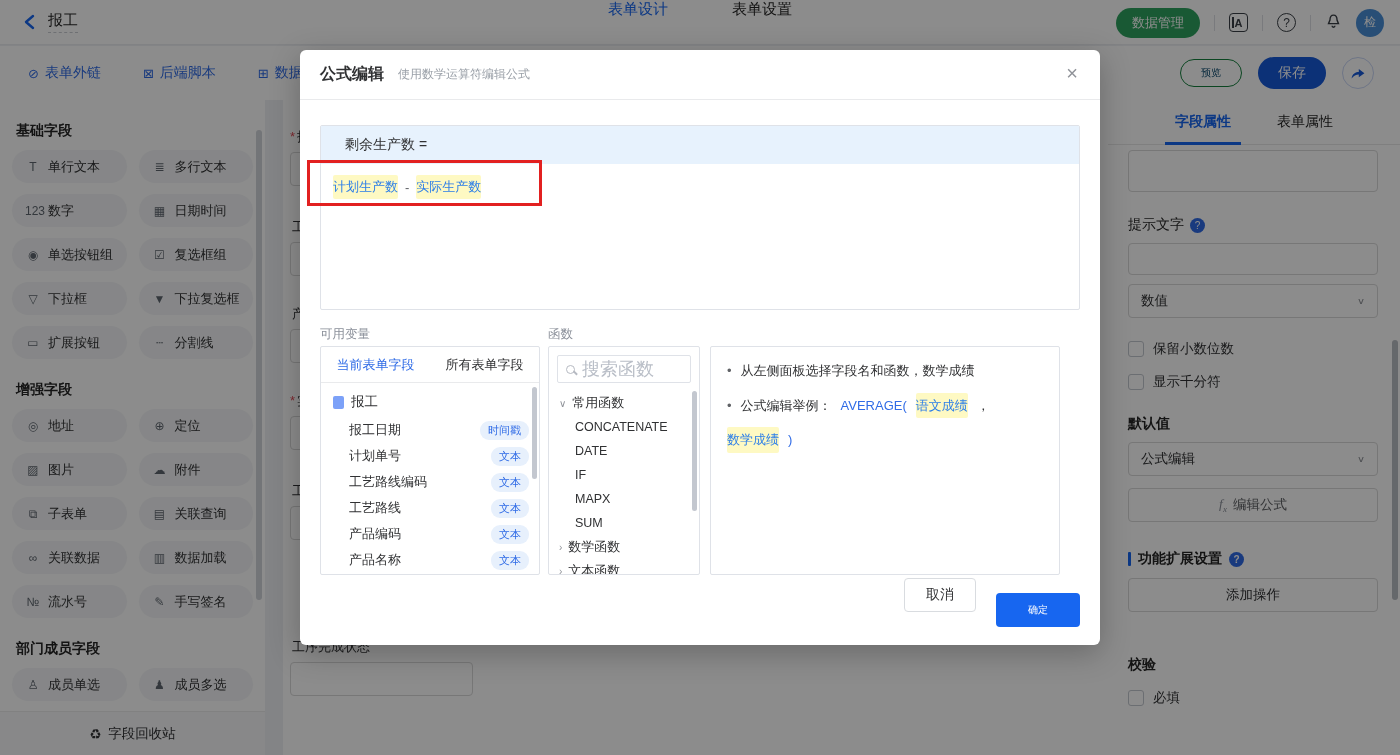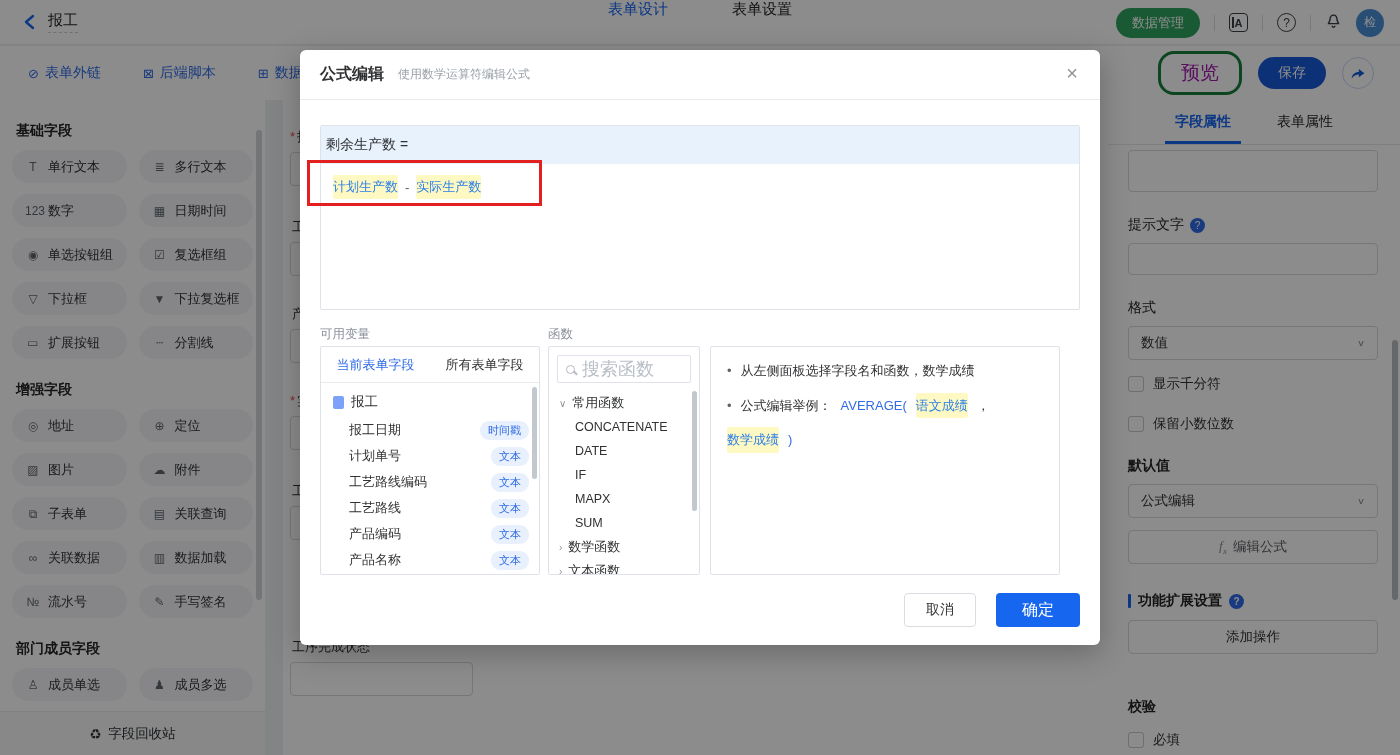--- a/index.html
+++ b/index.html
@@ -22,21 +22,21 @@
   .help-ic { width:19px; height:19px; border:1.6px solid #3a3f46; border-radius:50%; font-size:12px; display:flex; align-items:center; justify-content:center; color:#3a3f46; }
   .bell-ic { font-size:16px; color:#3a3f46; line-height:1; }
   .avatar { width:28px; height:28px; border-radius:50%; background:#4a8fd7; color:#fff; font-size:12px; display:flex; align-items:center; justify-content:center; cursor:pointer; }
 
   
   .toolbar { position:absolute; left:0; top:46px; width:1400px; height:54px; background:#fff; display:flex; align-items:center; z-index:1; }
   .tool-left { display:flex; align-items:center; gap:42px; padding-left:28px; }
   .tool-item { display:flex; align-items:center; gap:6px; color:#2f6be6; font-size:14px; cursor:pointer; }
   .tool-item .tic { font-size:13px; }
   .tool-right { position:absolute; right:26px; display:flex; align-items:center; gap:16px; }
-  .btn-preview { border:3px solid #15803d; color:#a21caf; background:#fff; font-size:19px; border-radius:16px; padding:6px 20px; cursor:pointer; }
+  .btn-preview { border:1px solid #15803d; color:#0c4a6e; background:#fff; font-size:10px; border-radius:16px; padding:6px 20px; cursor:pointer; }
   .btn-save { border:none; color:#fff; background:#1659d9; font-size:14px; border-radius:16px; padding:7px 20px; cursor:pointer; }
   .btn-share { width:32px; height:32px; border-radius:50%; border:1px solid #c9d6f5; background:#fff; display:flex; align-items:center; justify-content:center; cursor:pointer; }
 
   
   .sidebar { position:absolute; left:0; top:100px; width:265px; bottom:0; background:#fff; z-index:1; }
   .sb-inner { padding:0 12px; }
   .sb-title { font-size:14px; font-weight:bold; color:#262626; margin:22px 0 4px 4px; }
   .sb-grid { display:grid; grid-template-columns:1fr 1fr; gap:11px 12px; margin-top:10px; }
   .fpill { height:33px; background:#f4f5f7; border-radius:17px; display:flex; align-items:center; gap:7px; padding-left:13px; font-size:13px; color:#303133; cursor:pointer; }
   .fpill .fic { width:16px; text-align:center; font-size:12px; color:#5f6670; flex:none; }
@@ -45,21 +45,21 @@
 
   
   .canvas-card { position:absolute; left:283px; top:100px; width:825px; bottom:0; background:#fff; z-index:0; }
   .cfield { position:absolute; left:7px; }
   .cfield .clabel { font-size:13px; color:#303133; }
   .cfield .star { color:#e34d59; margin-right:2px; }
   .cfield .cinput { margin-top:6px; width:183px; height:34px; border:1px solid #d9d9d9; border-radius:4px; background:#fff; }
 
   
   .props { position:absolute; left:1108px; top:100px; width:292px; bottom:0; background:#fff; z-index:1; }
-  .ptabs { height:45px; display:flex; align-items:flex-end; justify-content:center; gap:46px; border-bottom:1px solid #e8e8e8; }
+  .ptabs { height:45px; display:flex; align-items:center; justify-content:center; gap:46px; border-bottom:1px solid #e8e8e8; }
   .ptab { font-size:14px; color:#262626; height:45px; display:flex; align-items:center; cursor:pointer; position:relative; }
   .ptab.active { color:#1766f0; font-weight:bold; }
   .ptab.active::after { content:""; position:absolute; left:-10px; right:-10px; bottom:0; height:3px; background:#1766f0; }
   .pbody { padding:0 22px 0 20px; }
   .pbox { height:42px; border:1px solid #d9d9d9; border-radius:4px; margin-top:5px; }
   .plabel { display:flex; align-items:center; gap:6px; font-size:14px; color:#262626; margin-top:24px; }
   .plabel.b { font-weight:bold; }
   .q-ic { width:15px; height:15px; border-radius:50%; background:#2f6be6; color:#fff; font-size:10px; display:flex; align-items:center; justify-content:center; }
   .pinput { height:32px; border:1px solid #d9d9d9; border-radius:4px; margin-top:9px; background:#fff; }
   .pselect { height:34px; border:1px solid #d9d9d9; border-radius:4px; margin-top:9px; display:flex; align-items:center; justify-content:space-between; padding:0 12px; font-size:13.5px; color:#303133; cursor:pointer; }
@@ -76,21 +76,21 @@
   
   .overlay { position:absolute; inset:0; background:rgba(0,0,0,0.45); z-index:40; }
 
   
   .modal { position:absolute; left:300px; top:50px; width:800px; height:595px; background:#fff; border-radius:6px; box-shadow:0 8px 30px rgba(0,0,0,0.25); z-index:50; }
   .m-head { height:50px; display:flex; align-items:center; padding:0 20px; border-bottom:1px solid #e9eaec; }
   .m-title { font-size:16px; font-weight:bold; color:#303133; }
   .m-sub { font-size:12px; color:#9aa0a8; margin-left:14px; }
   .m-close { position:absolute; right:22px; top:12px; font-size:20px; color:#909399; cursor:pointer; }
   .formula-box { position:absolute; left:20px; top:75px; width:760px; height:185px; border:1px solid #dfe2e8; border-radius:2px; overflow:hidden; }
-  .formula-head { height:38px; background:#e7f2fd; display:flex; align-items:center; padding:0 5px; font-size:14px; color:#303133; }
+  .formula-head { height:38px; background:#e7f2fd; display:flex; align-items:center; padding:0 24px; font-size:14px; color:#303133; }
   .formula-body { padding:11px 12px; display:flex; align-items:center; gap:7px; }
   .chip { background:#fef9c3; color:#2c7ee8; font-size:13px; padding:3px 0; border-radius:2px; cursor:pointer; }
   .op { color:#606266; font-size:13px; }
   .grp-label { position:absolute; top:276px; font-size:12.5px; color:#8a8f99; }
   .panel { position:absolute; top:296px; height:229px; border:1px solid #dfe2e8; border-radius:2px; background:#fff; overflow:hidden; }
   .p-vars { left:20px; width:220px; }
   .p-fns  { left:248px; width:152px; }
   .p-help { left:410px; width:350px; }
   .v-tabs { height:36px; display:flex; border-bottom:1px solid #e9eaec; }
   .v-tab { flex:1; display:flex; align-items:center; justify-content:center; font-size:13px; color:#303133; cursor:pointer; }
@@ -108,21 +108,21 @@
   .fn-grp { height:24px; display:flex; align-items:center; gap:6px; padding:0 10px; font-size:13px; color:#303133; cursor:pointer; }
   .fn-chev { color:#909399; font-size:10px; }
   .fn-item { height:24px; display:flex; align-items:center; padding-left:26px; font-size:12.5px; color:#303133; cursor:pointer; }
   .fn-scroll { position:absolute; right:2px; top:44px; width:5px; height:120px; background:#c3c7cf; border-radius:3px; }
   .help-body { padding:14px 16px; }
   .help-line { display:flex; gap:9px; font-size:13px; color:#303133; line-height:1.5; margin-bottom:12px; flex-wrap:wrap; align-items:center; }
   .bullet { color:#606266; }
   .blue-t { color:#2f6be6; }
   .m-footer { position:absolute; right:20px; bottom:18px; display:flex; gap:20px; }
   .btn-cancel { width:72px; height:34px; border:1px solid #d9dce0; border-radius:4px; background:#fff; font-size:14px; color:#303133; display:flex; align-items:center; justify-content:center; cursor:pointer; }
-  .btn-confirm { width:84px; height:34px; border:none; border-radius:4px; background:#1766f0; font-size:16px; color:#fff; display:flex; align-items:center; justify-content:center; cursor:pointer; }
+  .btn-confirm { width:84px; height:34px; border:none; border-radius:4px; background:#1766f0; font-size:10px; color:#fff; display:flex; align-items:center; justify-content:center; cursor:pointer;margin-top:15px; }
 
   
   .red-box { position:absolute; left:307px; top:160px; width:235px; height:46px; border:3px solid #e22020; z-index:60; pointer-events:none; }
 </style>
 </head>
 <body>
 
 <header class="navbar">
   <div class="nav-left">
     <span class="back-ic">
@@ -345,32 +345,31 @@
     <span class="ptab active">字段属性</span>
     <span class="ptab">表单属性</span>
   </div>
   <div class="pbody">
     <div class="pbox"></div>
     <div class="plabel">
       <span>提示文字</span>
       <span class="q-ic">?</span>
     </div>
     <div class="pinput"></div>
-    <div class="plabel">格式</div>
     <div class="pselect">
       <span>数值</span>
       <span class="chev">∨</span>
     </div>
+    <div class="cbrow" style="margin-top:22px">
+      <span class="cb">✓</span>
+      <span>保留小数位数</span>
+    </div>
     <div class="cbrow">
       <span class="cb">✓</span>
       <span>显示千分符</span>
-    </div>
-    <div class="cbrow" style="margin-top:22px">
-      <span class="cb">✓</span>
-      <span>保留小数位数</span>
     </div>
     <div class="plabel b">默认值</div>
     <div class="pselect">
       <span>公式编辑</span>
       <span class="chev">∨</span>
     </div>
     <div class="pbtn">
       <span class="fx">f<sub>x</sub></span>
       <span>编辑公式</span>
     </div>

